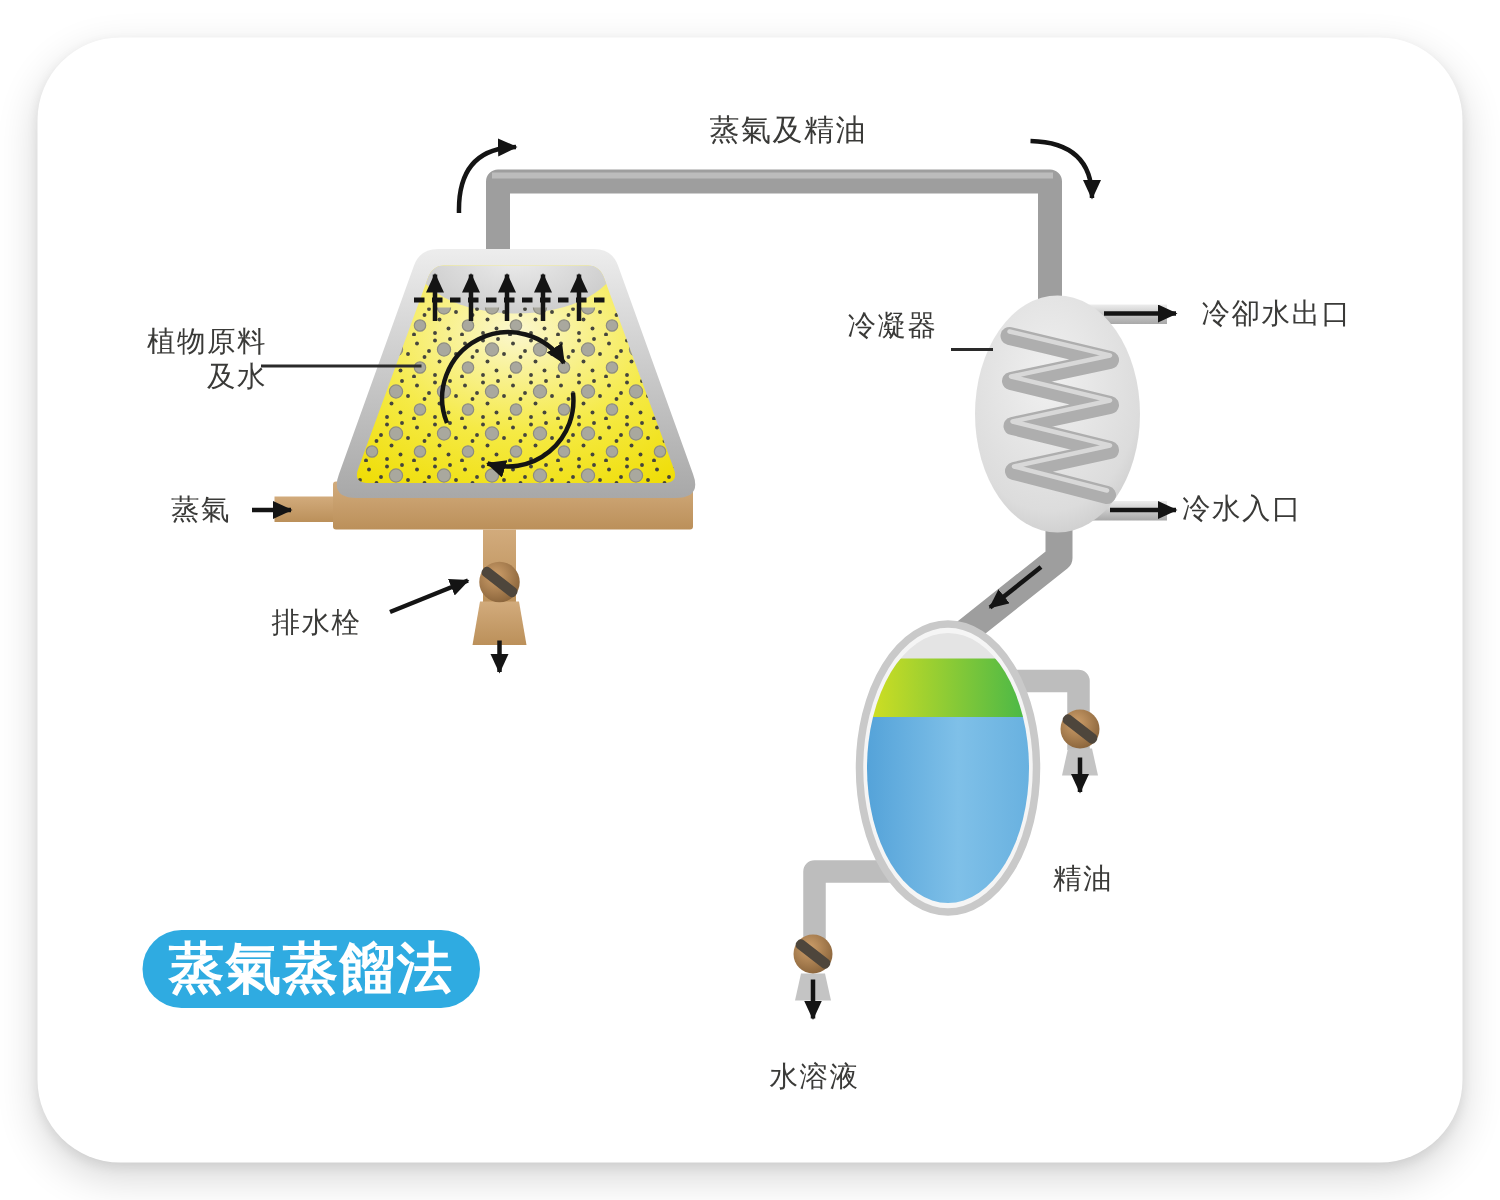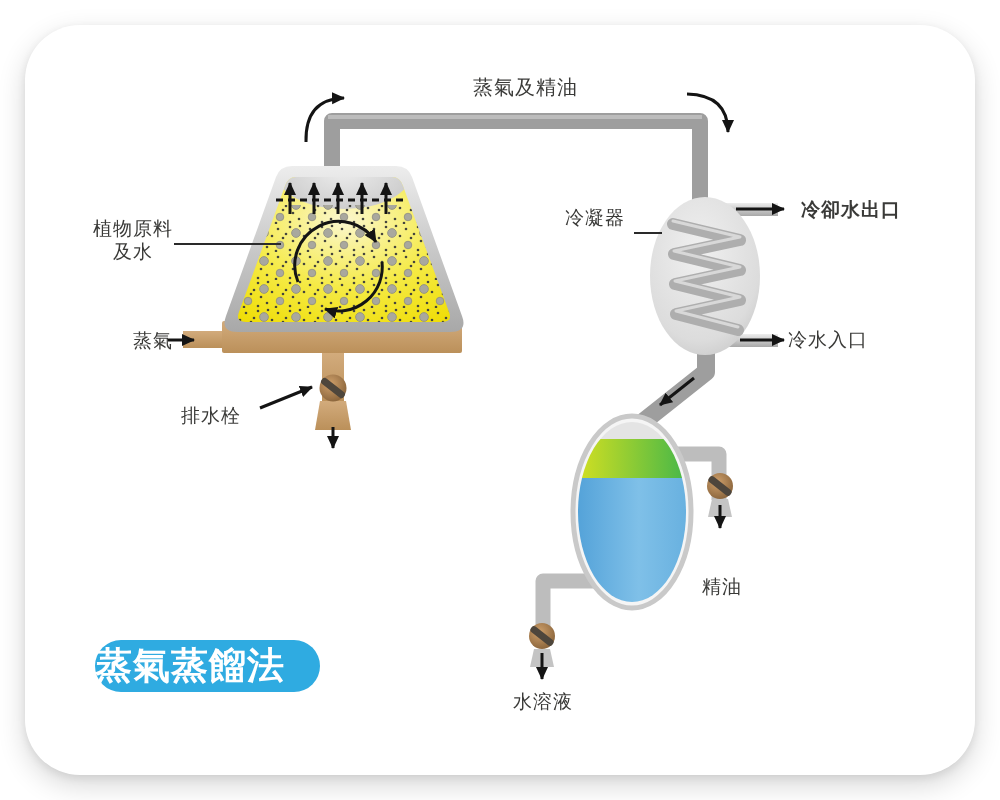--- a/index.html
+++ b/index.html
@@ -11,26 +11,26 @@
     position:absolute;left:25px;top:25px;width:950px;height:750px;
     background:#ffffff;border-radius:55px;
     box-shadow:0 10px 28px rgba(0,0,0,.16),0 3px 8px rgba(0,0,0,.08);
   }
   svg.diagram{position:absolute;left:0;top:0;}
   .lbl{
     position:absolute;font-size:19px;color:var(--text_dark,#3a3a38);
     letter-spacing:1px;white-space:nowrap;line-height:1.2;
   }
   .lbl.title{font-size:20px;}
-  .lbl.center2{text-align:center;letter-spacing:1px;font-family:Liberation Serif, serif;}
+  .lbl.center2{text-align:right;letter-spacing:1px;font-family:Liberation Serif, serif;}
   .badge{
-    position:absolute;left:95px;top:640px;width:225px;height:52px;
+    position:absolute;left:95px;top:620px;width:225px;height:52px;
     background:var(--badge_blue,#2fabe1);border-radius:27px;
     color:#ffffff;font-size:37px;font-weight:bold;line-height:52px;
-    text-align:left;letter-spacing:1px;
+    text-align:center;letter-spacing:1px;
     font-family:"Liberation Sans","DejaVu Sans",sans-serif;
   }
   .pipe{stroke:var(--pipe_gray,#9e9e9e);fill:none;}
   .arrow{stroke:var(--arrow_black,#141414);stroke-width:3;fill:none;}
   .leader{stroke:#2a2a2a;stroke-width:2;fill:none;}
 </style>
 </head>
 <body>
 
 <div class="stage">
@@ -185,28 +185,28 @@
     <path class="leader" d="M 174 244 H 281"></path>
   </svg>
 
   <div class="lbl title" style="left:473px;top:75px;">蒸氣及精油</div>
 
   <div class="lbl center2" style="left:88px;top:218px;width:90px;">
     <div>植物原料</div>
     <div>及水</div>
   </div>
 
-  <div class="lbl" style="left:133px;top:330px;">蒸氣</div>
+  <div class="lbl" style="left:114px;top:330px;">蒸氣</div>
 
   <div class="lbl" style="left:181px;top:405px;">排水栓</div>
 
   <div class="lbl" style="left:565px;top:207px;">冷凝器</div>
 
-  <div class="lbl" style="left:801px;top:199px;font-weight:bold;">冷卻水出口</div>
+  <div class="lbl" style="left:801px;top:199px;">冷卻水出口</div>
 
   <div class="lbl" style="left:788px;top:329px;">冷水入口</div>
 
   <div class="lbl" style="left:702px;top:576px;">精油</div>
 
-  <div class="lbl" style="left:513px;top:691px;">水溶液</div>
+  <div class="lbl" style="left:513px;top:708px;">水溶液</div>
 
   <div class="badge">蒸氣蒸餾法</div>
 </div>
 
 </body></html>

